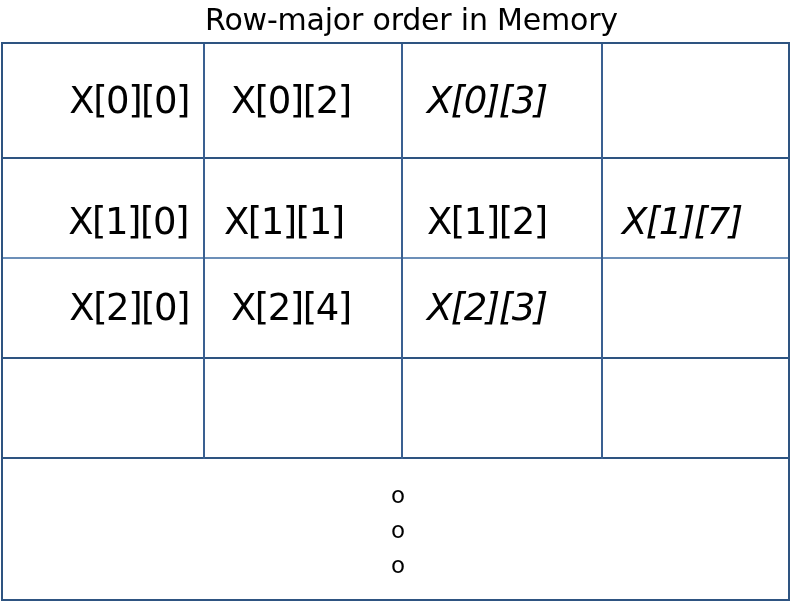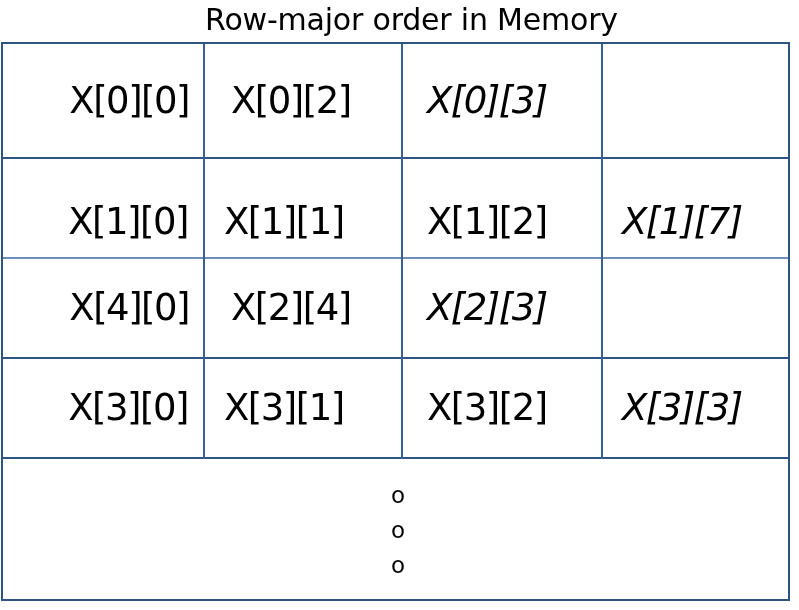--- a/index.html
+++ b/index.html
@@ -143,31 +143,25 @@
     </div>
 
     <div class="grid-row r1">
       <div class="cell c0">X[1][0]</div>
       <div class="cell c1">X[1][1]</div>
       <div class="cell c2">X[1][2]</div>
       <div class="cell c3">X[1][7]</div>
     </div>
 
     <div class="grid-row r2">
-      <div class="cell c0">X[4][0]</div>
+      <div class="cell c0">X[2][0]</div>
       <div class="cell c2">X[2][4]</div>
       <div class="cell c3">X[2][3]</div>
     </div>
 
-    <div class="grid-row r3">
-      <div class="cell c0">X[3][0]</div>
-      <div class="cell c1">X[3][1]</div>
-      <div class="cell c2">X[3][2]</div>
-      <div class="cell c3">X[3][3]</div>
-    </div>
 
     <div class="hline h1"></div>
     <div class="hline h2 light"></div>
     <div class="hline h3"></div>
     <div class="hline h4"></div>
 
     <div class="vline v1"></div>
     <div class="vline v2"></div>
     <div class="vline v3"></div>
 

